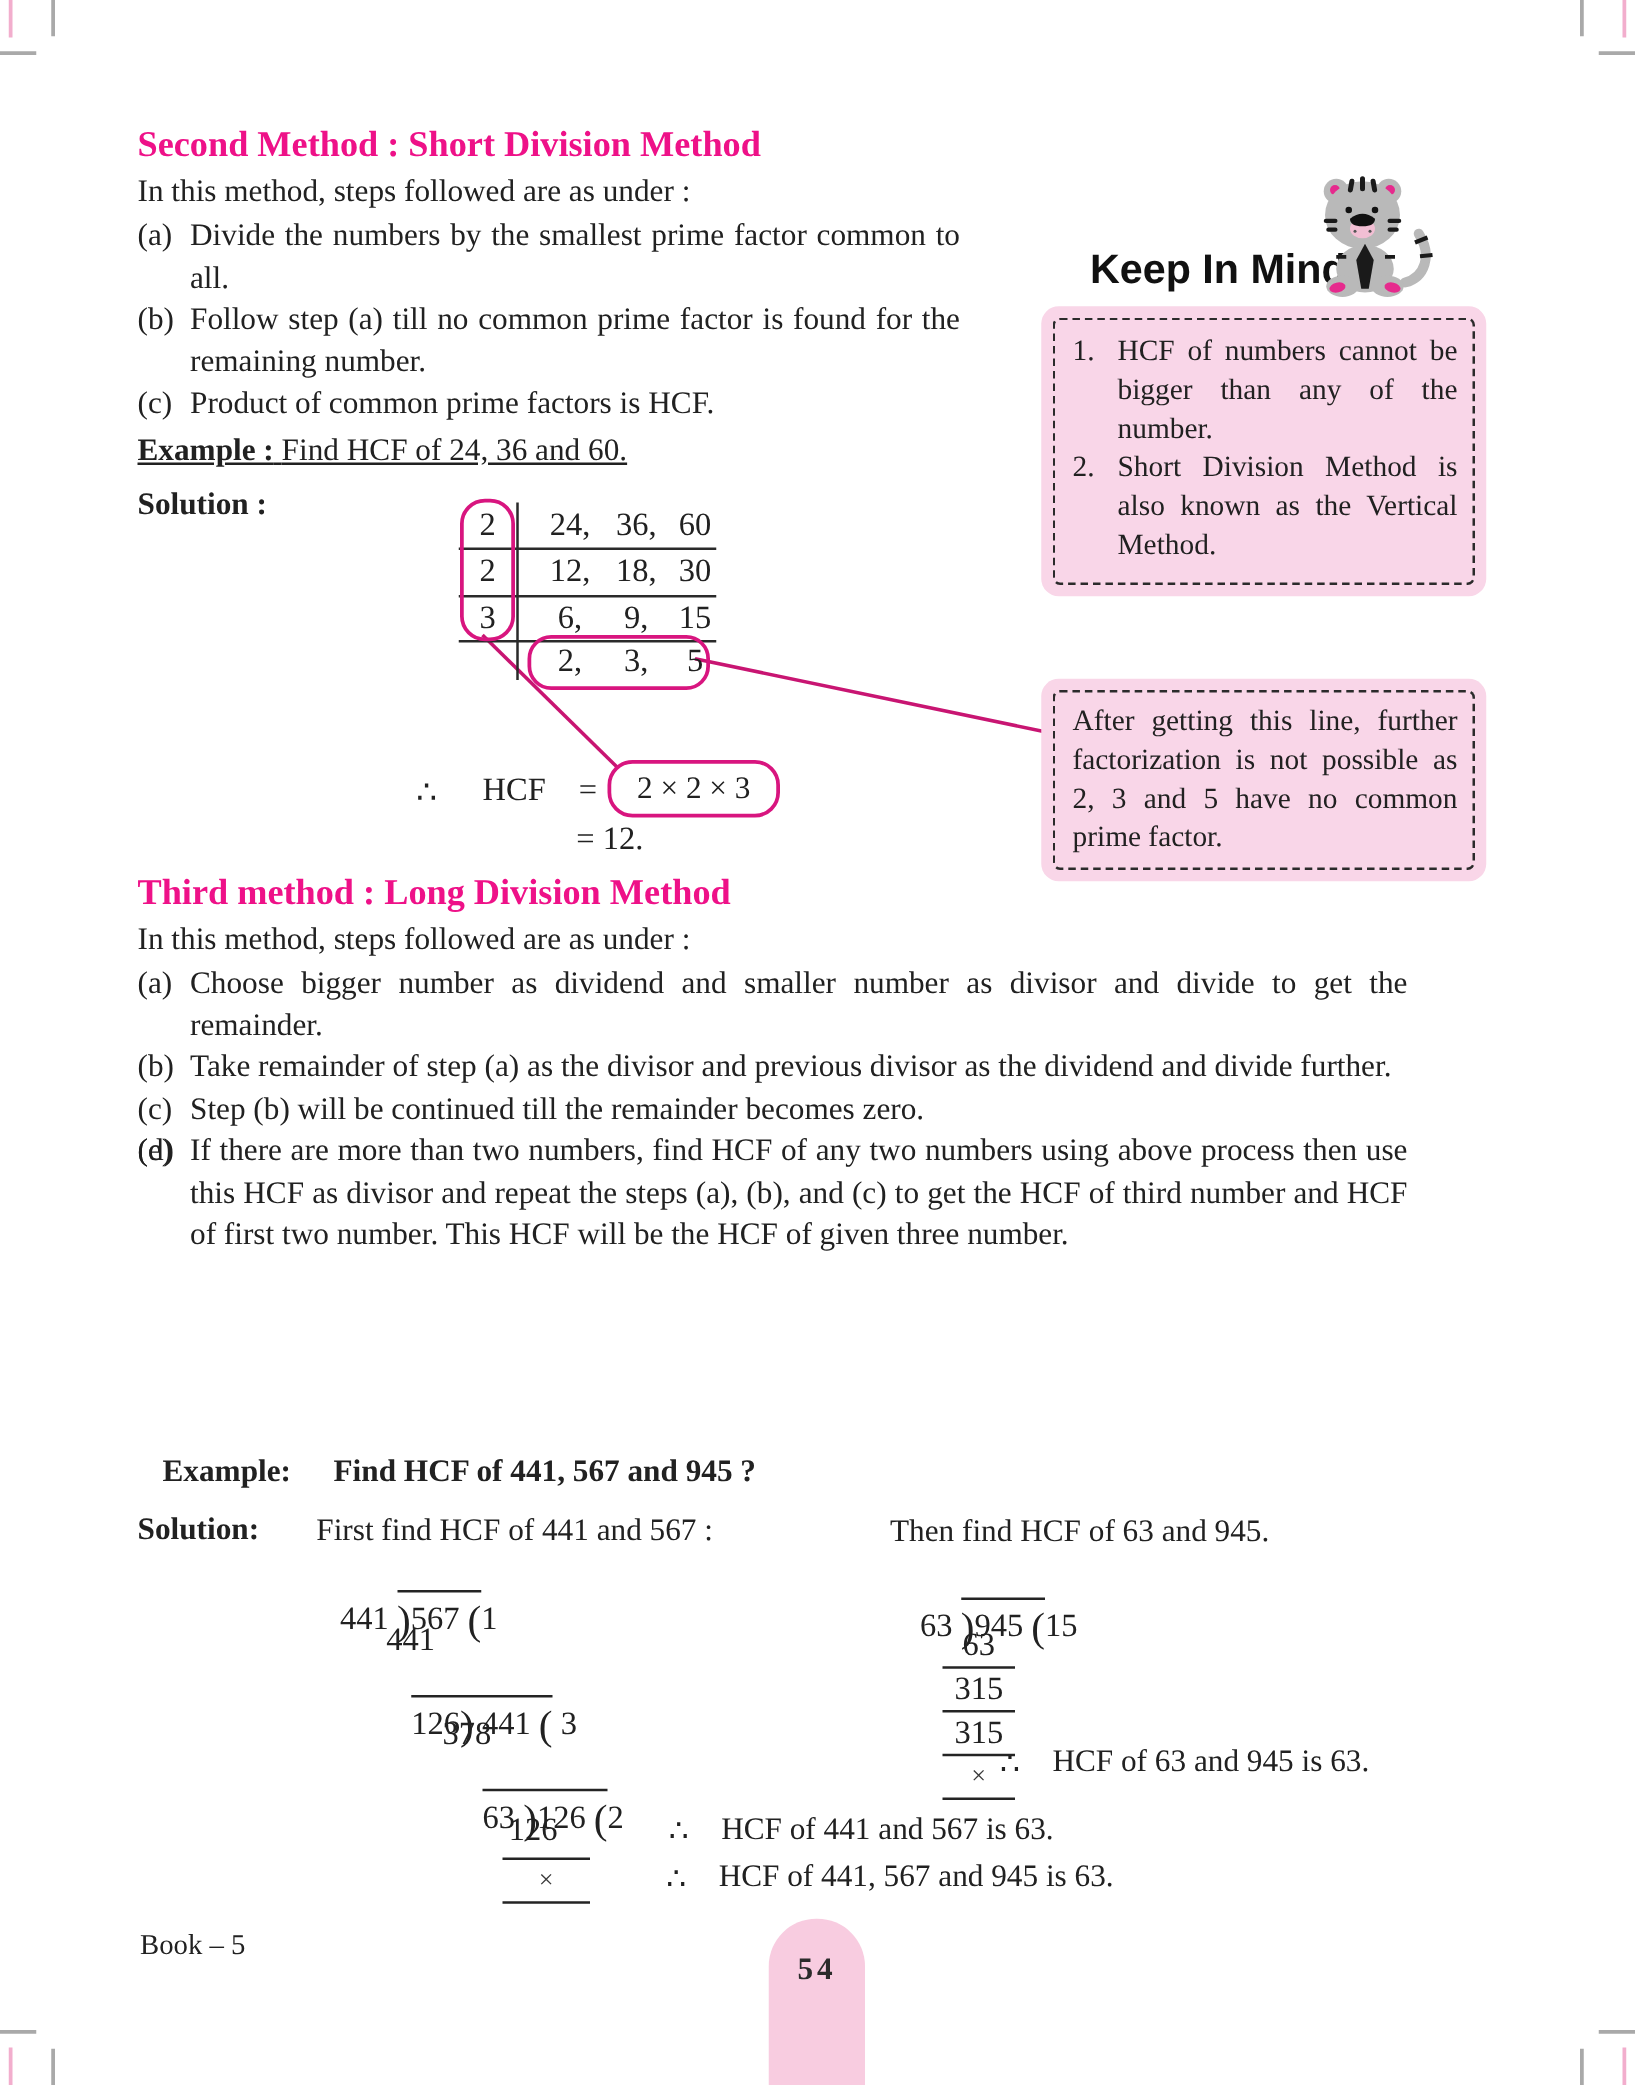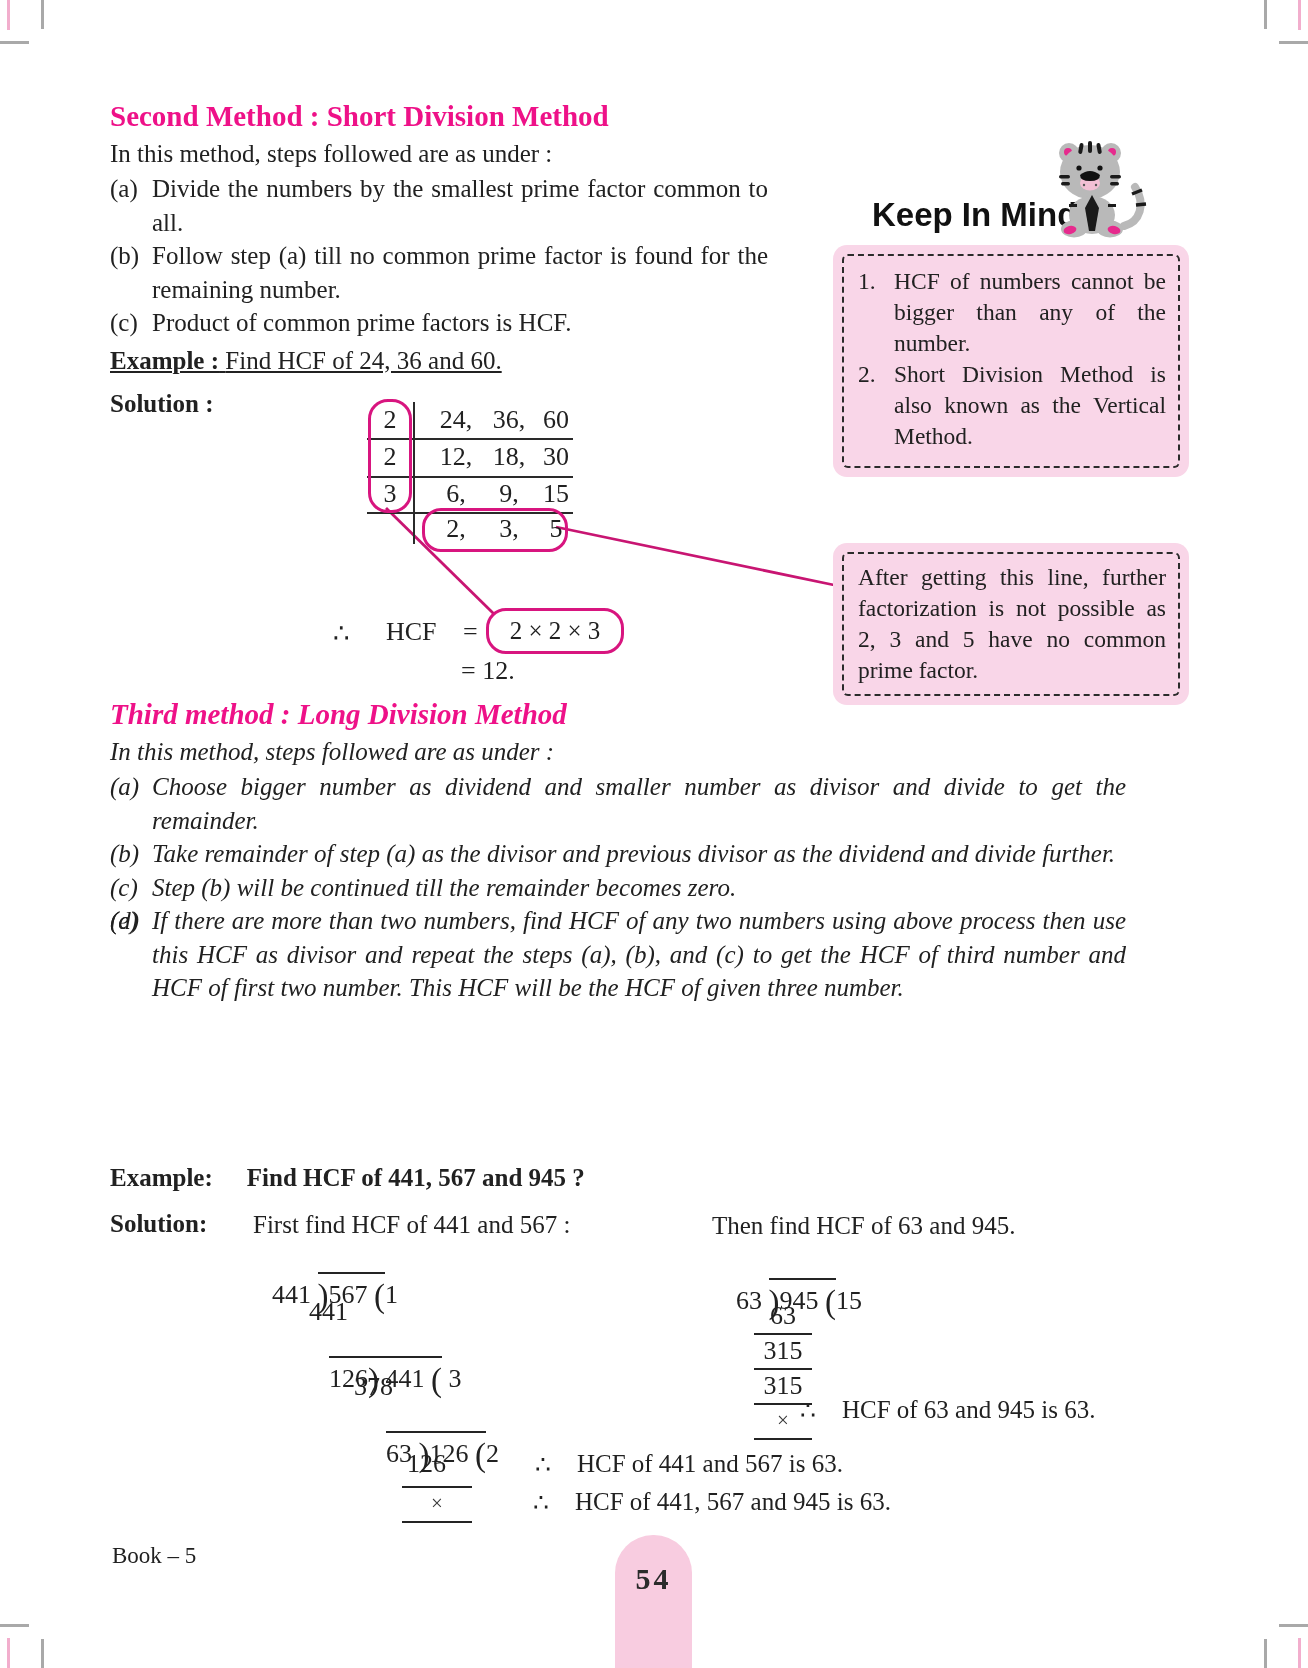--- a/index.html
+++ b/index.html
@@ -58,21 +58,21 @@
   .xbox{position:absolute;border-top:2.6px solid #242424;border-bottom:2.6px solid #242424;
         text-align:center;font-size:21px;color:#3a3a3a;}
   .rstack{position:absolute;left:754px;top:1300px;width:58px;}
   .rcell{height:33px;line-height:31px;text-align:center;font-size:26px;border-bottom:2.6px solid #242424;}
   .rcell.xc{font-size:21px;color:#3a3a3a;}
   .concl{position:absolute;display:flex;gap:26px;font-size:25px;white-space:pre;}
   
   .book{position:absolute;left:112px;top:1543px;font-size:23px;}
   .tab{position:absolute;left:615px;top:1535px;width:77px;height:133px;background:var(--tabpink);
        border-radius:38px 38px 0 0;text-align:center;}
-  .tab .pnum{margin-top:27px;font-weight:bold;font-size:30px;letter-spacing:3px;color:#2b2b2b;display:inline-block;}
+  .tab .pnum{margin-top:27px;font-weight:bold;font-size:25px;letter-spacing:3px;color:#2b2b2b;display:inline-block;}
   svg.connect{position:absolute;left:0;top:0;pointer-events:none;}
 </style>
 </head>
 <body>
 
 <div class="crop" style="left:41px;top:0;width:2.6px;height:29px;"></div>
 <div class="crop" style="left:0;top:41px;width:29px;height:2.6px;"></div>
 <div class="crop" style="left:1264px;top:0;width:2.6px;height:29px;"></div>
 <div class="crop" style="left:1279px;top:41px;width:29px;height:2.6px;"></div>
 <div class="crop" style="left:0;top:1624px;width:29px;height:2.6px;"></div>
@@ -190,21 +190,21 @@
       <span>Short Division Method is also known as the Vertical Method.</span>
     </div>
   </div>
 </div>
 
 <div class="pinkbox" style="left:833px;top:543px;width:356px;height:162px;">
   <div class="dash"></div>
   <div class="ncontent">After getting this line, further factorization is not possible as 2, 3 and 5 have no common prime factor.</div>
 </div>
 
-<div class="sec" style="left:110px;top:694px;font-style:italic;">
+<div class="sec" style="left:110px;top:694px;">
   <h2 class="mhead">Third method : Long Division Method</h2>
   <p class="intro">In this method, steps followed are as under :</p>
   <div class="step">
     <span class="slabel">(a)</span>
     <span>Choose bigger number as dividend and smaller number as divisor and divide to get the remainder.</span>
   </div>
   <div class="step">
     <span class="slabel">(b)</span>
     <span>Take remainder of step (a) as the divisor and previous divisor as the dividend and divide further.</span>
   </div>
@@ -215,21 +215,21 @@
   <div class="step">
     <span class="slabel">(d)</span>
   </div>
   <div class="step">
     <span class="slabel">(e)</span>
     <span>If there are more than two numbers, find HCF of any two numbers using above process then use this HCF as divisor and repeat the steps (a), (b), and (c) to get the HCF of third number and HCF of first two number. This HCF will be the HCF of given three number.</span>
   </div>
 </div>
 
 <div class="abs" style="left:110px;top:1164px;font-size:25px;">
-  <b class="lbl" style="margin-right:34px;">Example:</b><b>Find HCF of 441, 567 and 945 ?</b>
+  <b class="lbl" style="margin-right:34px;margin-left:20px;">Example:</b><b>Find HCF of 441, 567 and 945 ?</b>
 </div>
 
 <b class="abs lbl" style="left:110px;top:1210px;font-size:25px;">Solution:</b>
 <span class="abs" style="left:253px;top:1211px;font-size:25px;">First find HCF of 441 and 567 :</span>
 <span class="abs" style="left:712px;top:1212px;font-size:25px;">Then find HCF of 63 and 945.</span>
 
 <div>
   <div class="dl" style="left:246px;top:1250px;">
     <span>441 </span><span class="ov"><span class="p">)</span><span>567 </span><span class="p">(</span></span><span>1</span>
   </div>

